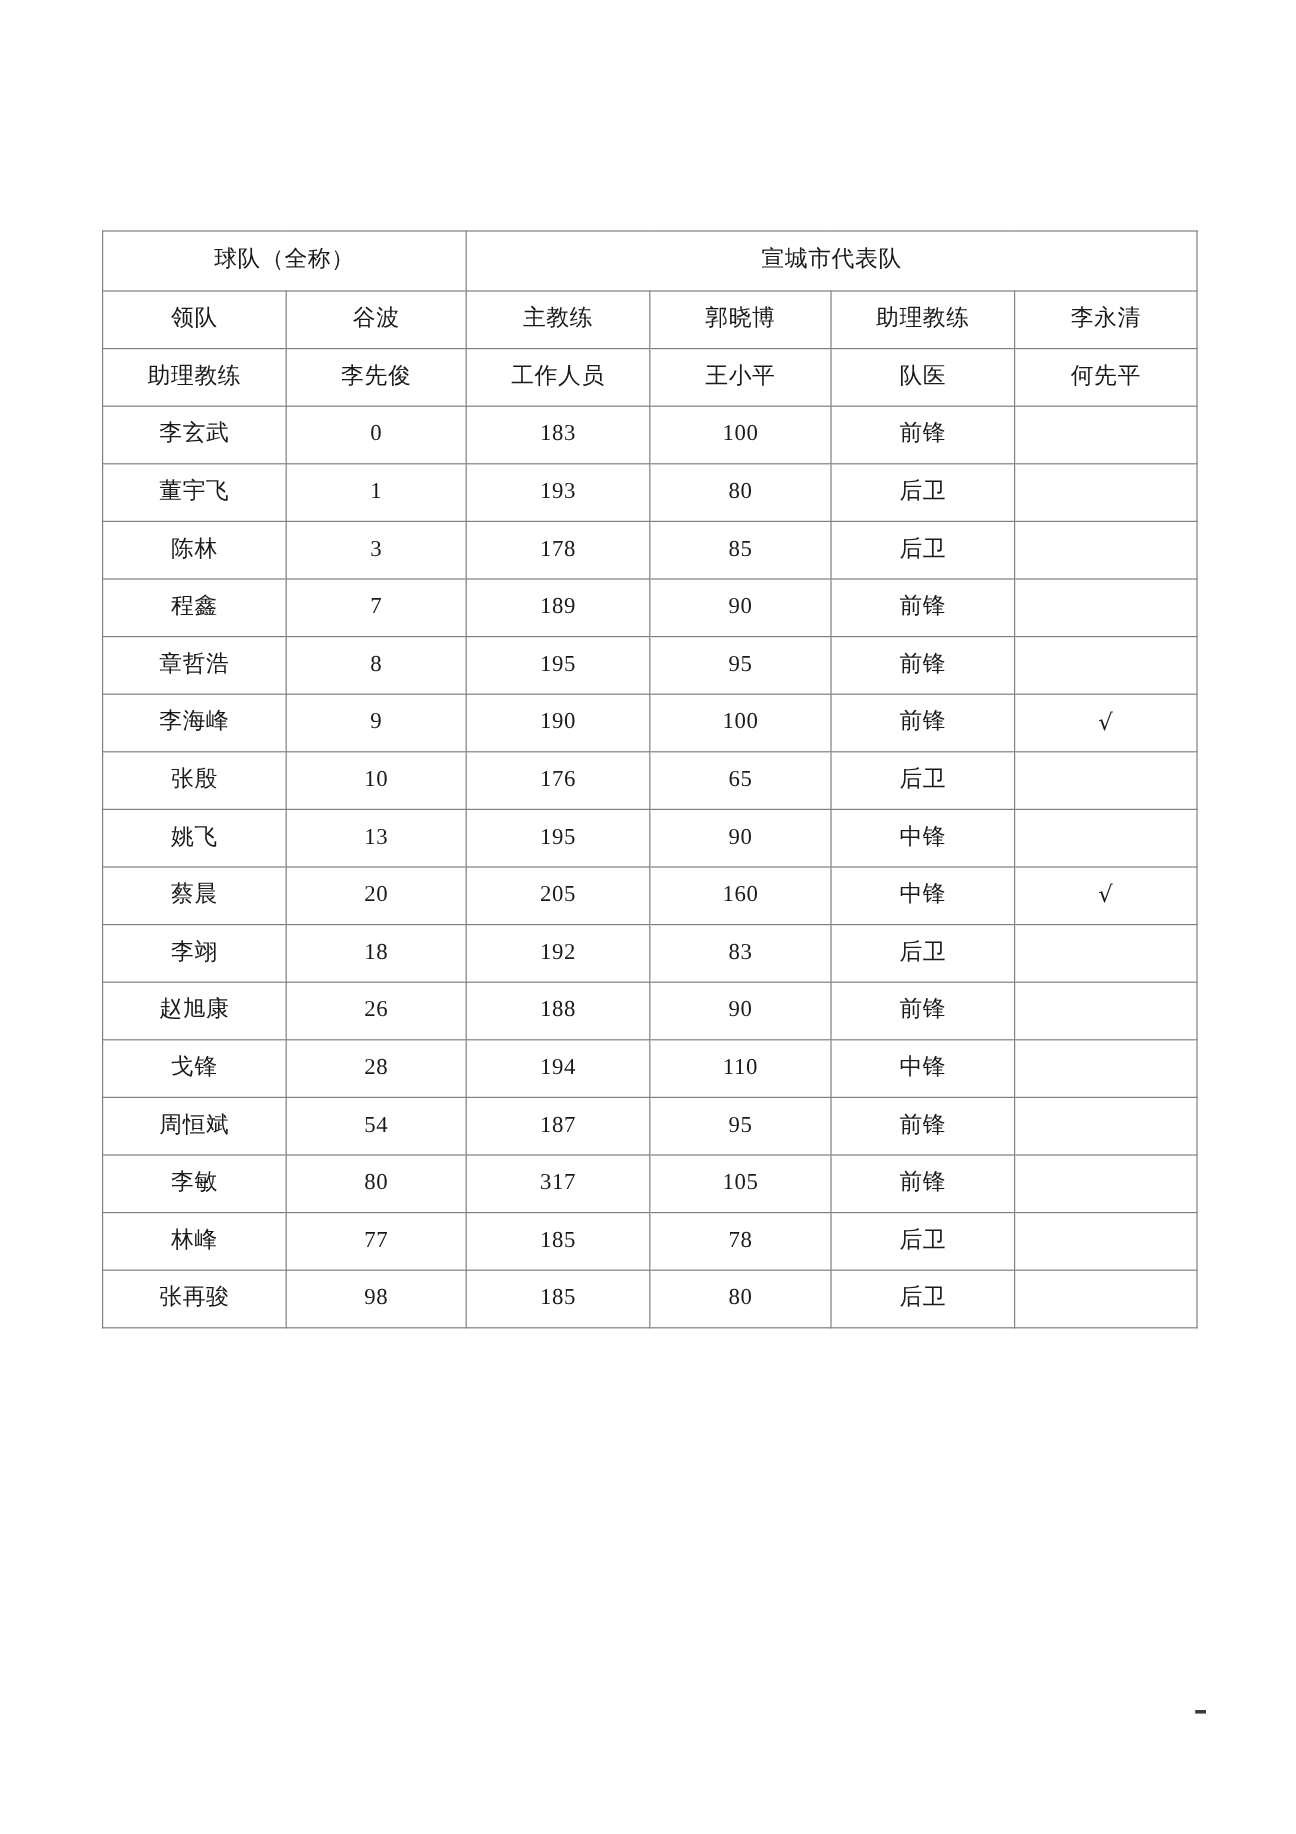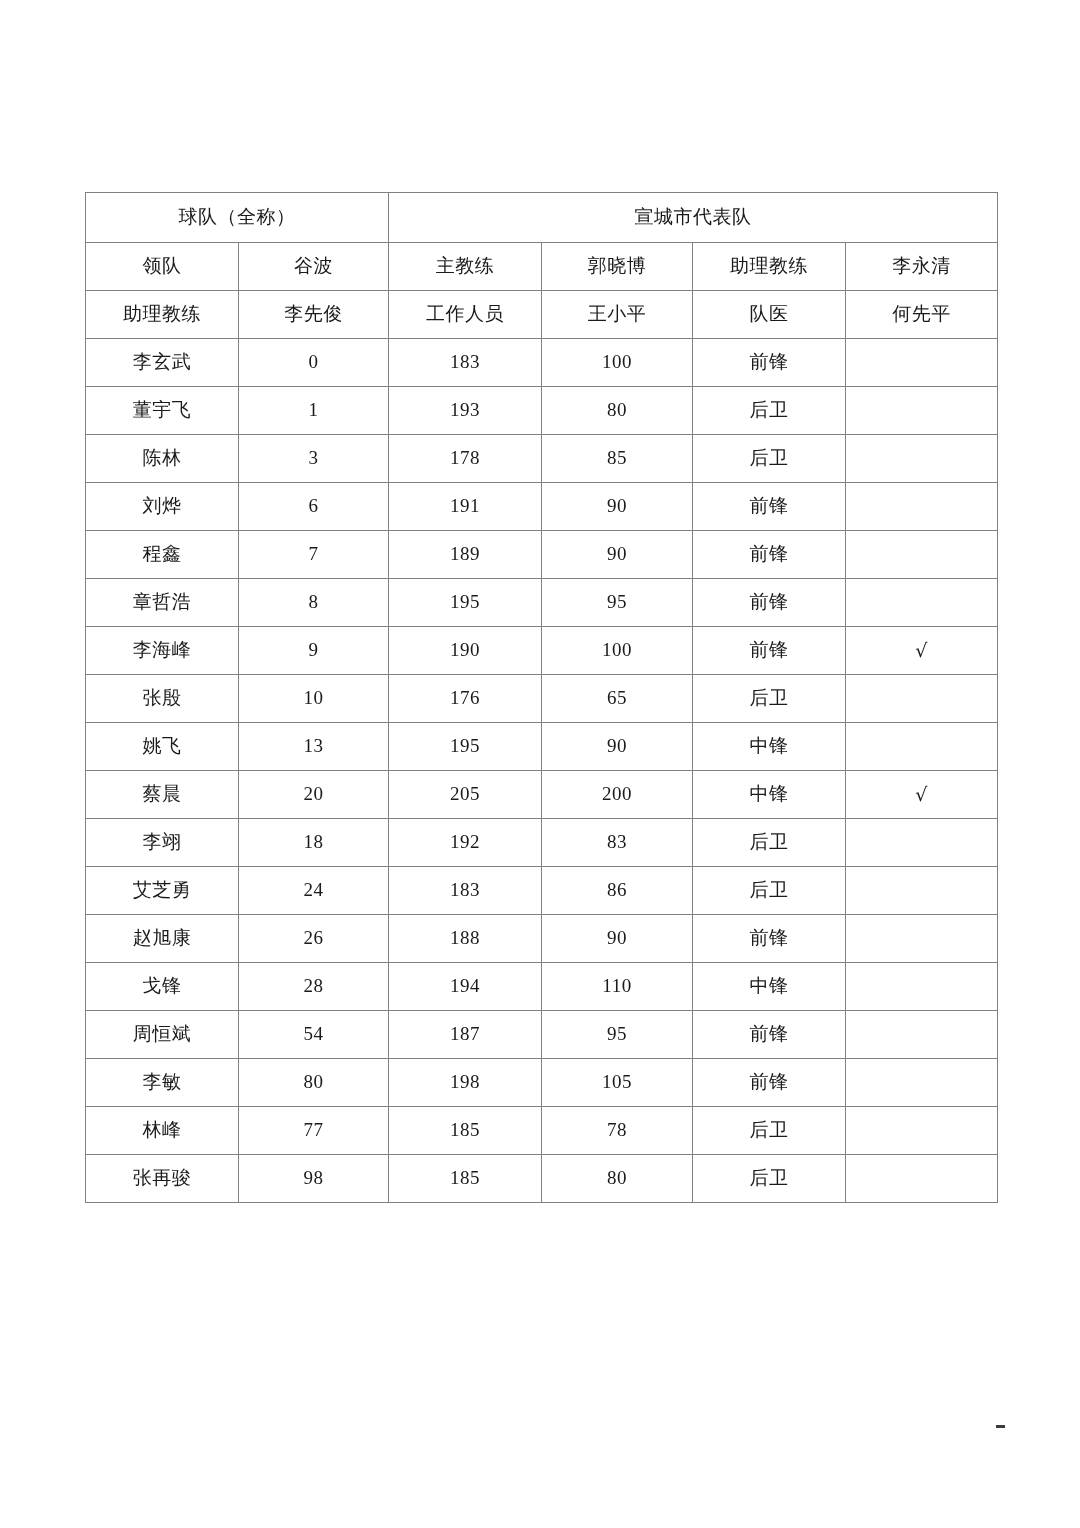--- a/index.html
+++ b/index.html
@@ -137,28 +137,20 @@
         </tr>
         <tr>
           <td>陈林</td>
           <td class="num-cell">3</td>
           <td class="num-cell">178</td>
           <td class="num-cell">85</td>
           <td>后卫</td>
           <td class="check-mark"></td>
         </tr>
         <tr>
-          <td>刘烨</td>
-          <td class="num-cell">6</td>
-          <td class="num-cell">191</td>
-          <td class="num-cell">90</td>
-          <td>前锋</td>
-          <td class="check-mark"></td>
-        </tr>
-        <tr>
           <td>程鑫</td>
           <td class="num-cell">7</td>
           <td class="num-cell">189</td>
           <td class="num-cell">90</td>
           <td>前锋</td>
           <td class="check-mark"></td>
         </tr>
         <tr>
           <td>章哲浩</td>
           <td class="num-cell">8</td>
@@ -188,37 +180,29 @@
           <td class="num-cell">13</td>
           <td class="num-cell">195</td>
           <td class="num-cell">90</td>
           <td>中锋</td>
           <td class="check-mark"></td>
         </tr>
         <tr>
           <td>蔡晨</td>
           <td class="num-cell">20</td>
           <td class="num-cell">205</td>
-          <td class="num-cell">200</td>
+          <td class="num-cell">160</td>
           <td>中锋</td>
           <td class="check-mark">√</td>
         </tr>
         <tr>
           <td>李翊</td>
           <td class="num-cell">18</td>
           <td class="num-cell">192</td>
           <td class="num-cell">83</td>
-          <td>后卫</td>
-          <td class="check-mark"></td>
-        </tr>
-        <tr>
-          <td>艾芝勇</td>
-          <td class="num-cell">24</td>
-          <td class="num-cell">183</td>
-          <td class="num-cell">86</td>
           <td>后卫</td>
           <td class="check-mark"></td>
         </tr>
         <tr>
           <td>赵旭康</td>
           <td class="num-cell">26</td>
           <td class="num-cell">188</td>
           <td class="num-cell">90</td>
           <td>前锋</td>
           <td class="check-mark"></td>
@@ -235,21 +219,21 @@
           <td>周恒斌</td>
           <td class="num-cell">54</td>
           <td class="num-cell">187</td>
           <td class="num-cell">95</td>
           <td>前锋</td>
           <td class="check-mark"></td>
         </tr>
         <tr>
           <td>李敏</td>
           <td class="num-cell">80</td>
-          <td class="num-cell">198</td>
+          <td class="num-cell">317</td>
           <td class="num-cell">105</td>
           <td>前锋</td>
           <td class="check-mark"></td>
         </tr>
         <tr>
           <td>林峰</td>
           <td class="num-cell">77</td>
           <td class="num-cell">185</td>
           <td class="num-cell">78</td>
           <td>后卫</td>

